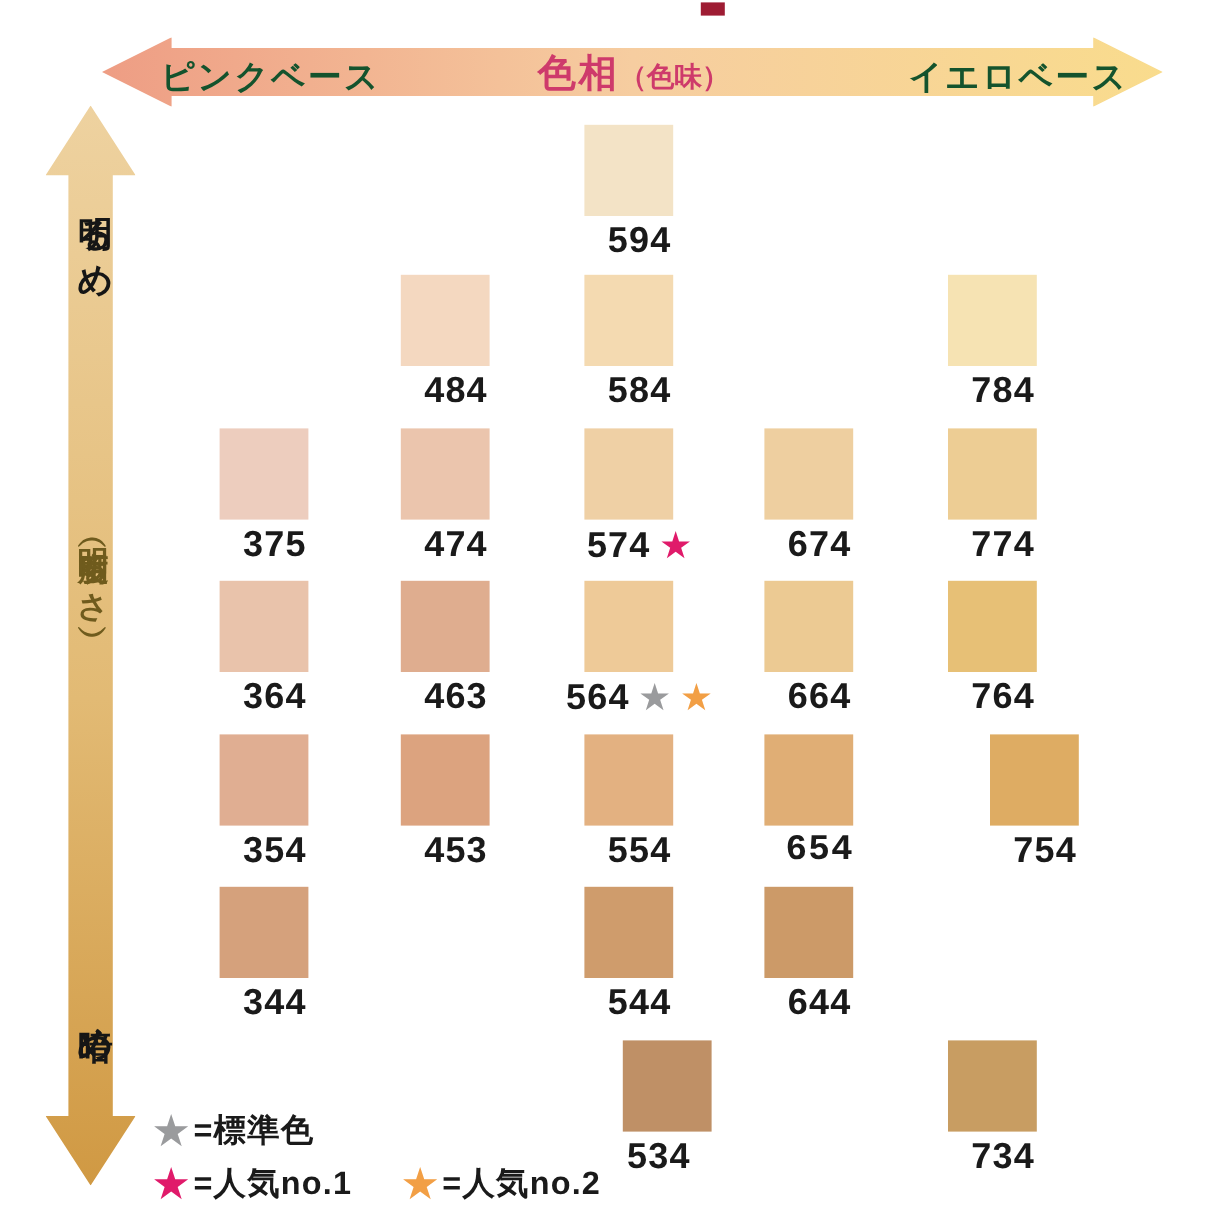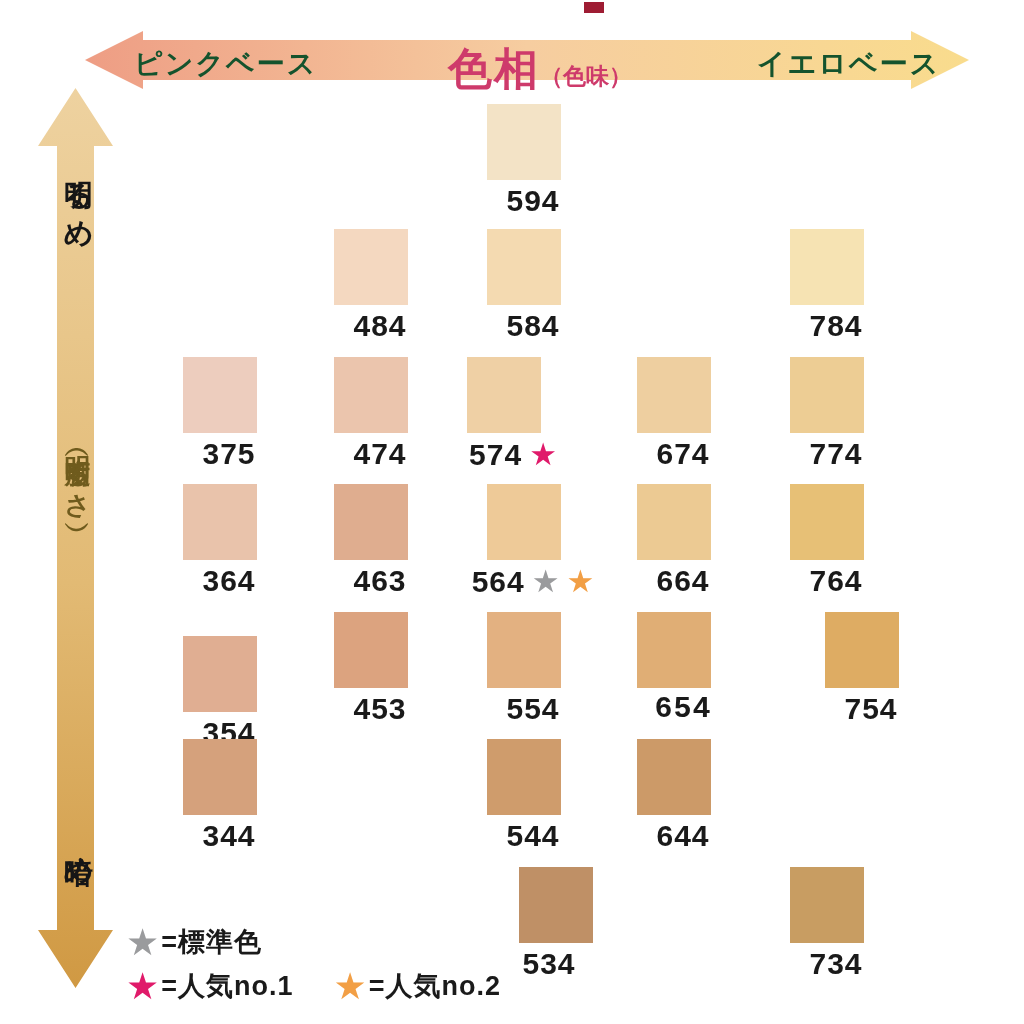--- a/index.html
+++ b/index.html
@@ -10,21 +10,21 @@
   
   .h-arrow{
     position:absolute;left:85px;top:31px;width:884px;height:58px;
     clip-path:polygon(0 50%,58px 0,58px 9px,calc(100% - 58px) 9px,calc(100% - 58px) 0,100% 50%,
                       calc(100% - 58px) 100%,calc(100% - 58px) calc(100% - 9px),58px calc(100% - 9px),58px 100%);
   }
   .h-label{position:absolute;font-weight:bold;color:#14532d;font-size:28px;letter-spacing:2px;white-space:nowrap;}
   .h-label.left{left:134px;top:45px;}
   .h-label.right{left:757px;top:45px;}
   .h-title{position:absolute;left:448px;top:40px;font-weight:bold;white-space:nowrap;}
-  .h-title .main{font-size:44px;letter-spacing:2px;}
+  .h-title .main{font-size:32px;letter-spacing:2px;}
   .h-title .sub{font-size:23px;}
   
   .v-arrow{
     position:absolute;left:38px;top:88px;width:75px;height:900px;
     clip-path:polygon(50% 0,100% 58px,calc(100% - 19px) 58px,calc(100% - 19px) calc(100% - 58px),
                       100% calc(100% - 58px),50% 100%,0 calc(100% - 58px),19px calc(100% - 58px),19px 58px,0 58px);
   }
   .v-label{
     position:absolute;writing-mode:vertical-rl;font-weight:bold;color:#161616;
     font-size:29px;letter-spacing:4px;left:59px;white-space:nowrap;
@@ -97,21 +97,21 @@
         <div class="slabel">
           <span>375</span>
         </div>
       </div>
       <div class="cell" style="left: 334px; top: 357px;">
         <div class="swatch" style="background: rgb(235, 197, 173);"></div>
         <div class="slabel">
           <span>474</span>
         </div>
       </div>
-      <div class="cell" style="left: 467px; top: 357px;">
+      <div class="cell" style="left: 487px; top: 357px;">
         <div class="swatch" style="background: rgb(239, 208, 165);"></div>
         <div class="slabel">
           <span>574</span>
           <span class="star" style="color: rgb(224, 26, 106);">★</span>
         </div>
       </div>
       <div class="cell" style="left: 637px; top: 357px;">
         <div class="swatch" style="background: rgb(238, 207, 160);"></div>
         <div class="slabel">
           <span>674</span>
@@ -148,21 +148,21 @@
         <div class="slabel">
           <span>664</span>
         </div>
       </div>
       <div class="cell" style="left: 790px; top: 484px;">
         <div class="swatch" style="background: rgb(231, 192, 118);"></div>
         <div class="slabel">
           <span>764</span>
         </div>
       </div>
-      <div class="cell" style="left: 183px; top: 636px; text-decoration: underline;">
+      <div class="cell" style="left: 183px; top: 612px; text-decoration: underline;">
         <div class="swatch" style="background: rgb(224, 174, 146);"></div>
         <div class="slabel">
           <span>354</span>
         </div>
       </div>
       <div class="cell" style="left: 334px; top: 612px;">
         <div class="swatch" style="background: rgb(220, 163, 127);"></div>
         <div class="slabel">
           <span>453</span>
         </div>

